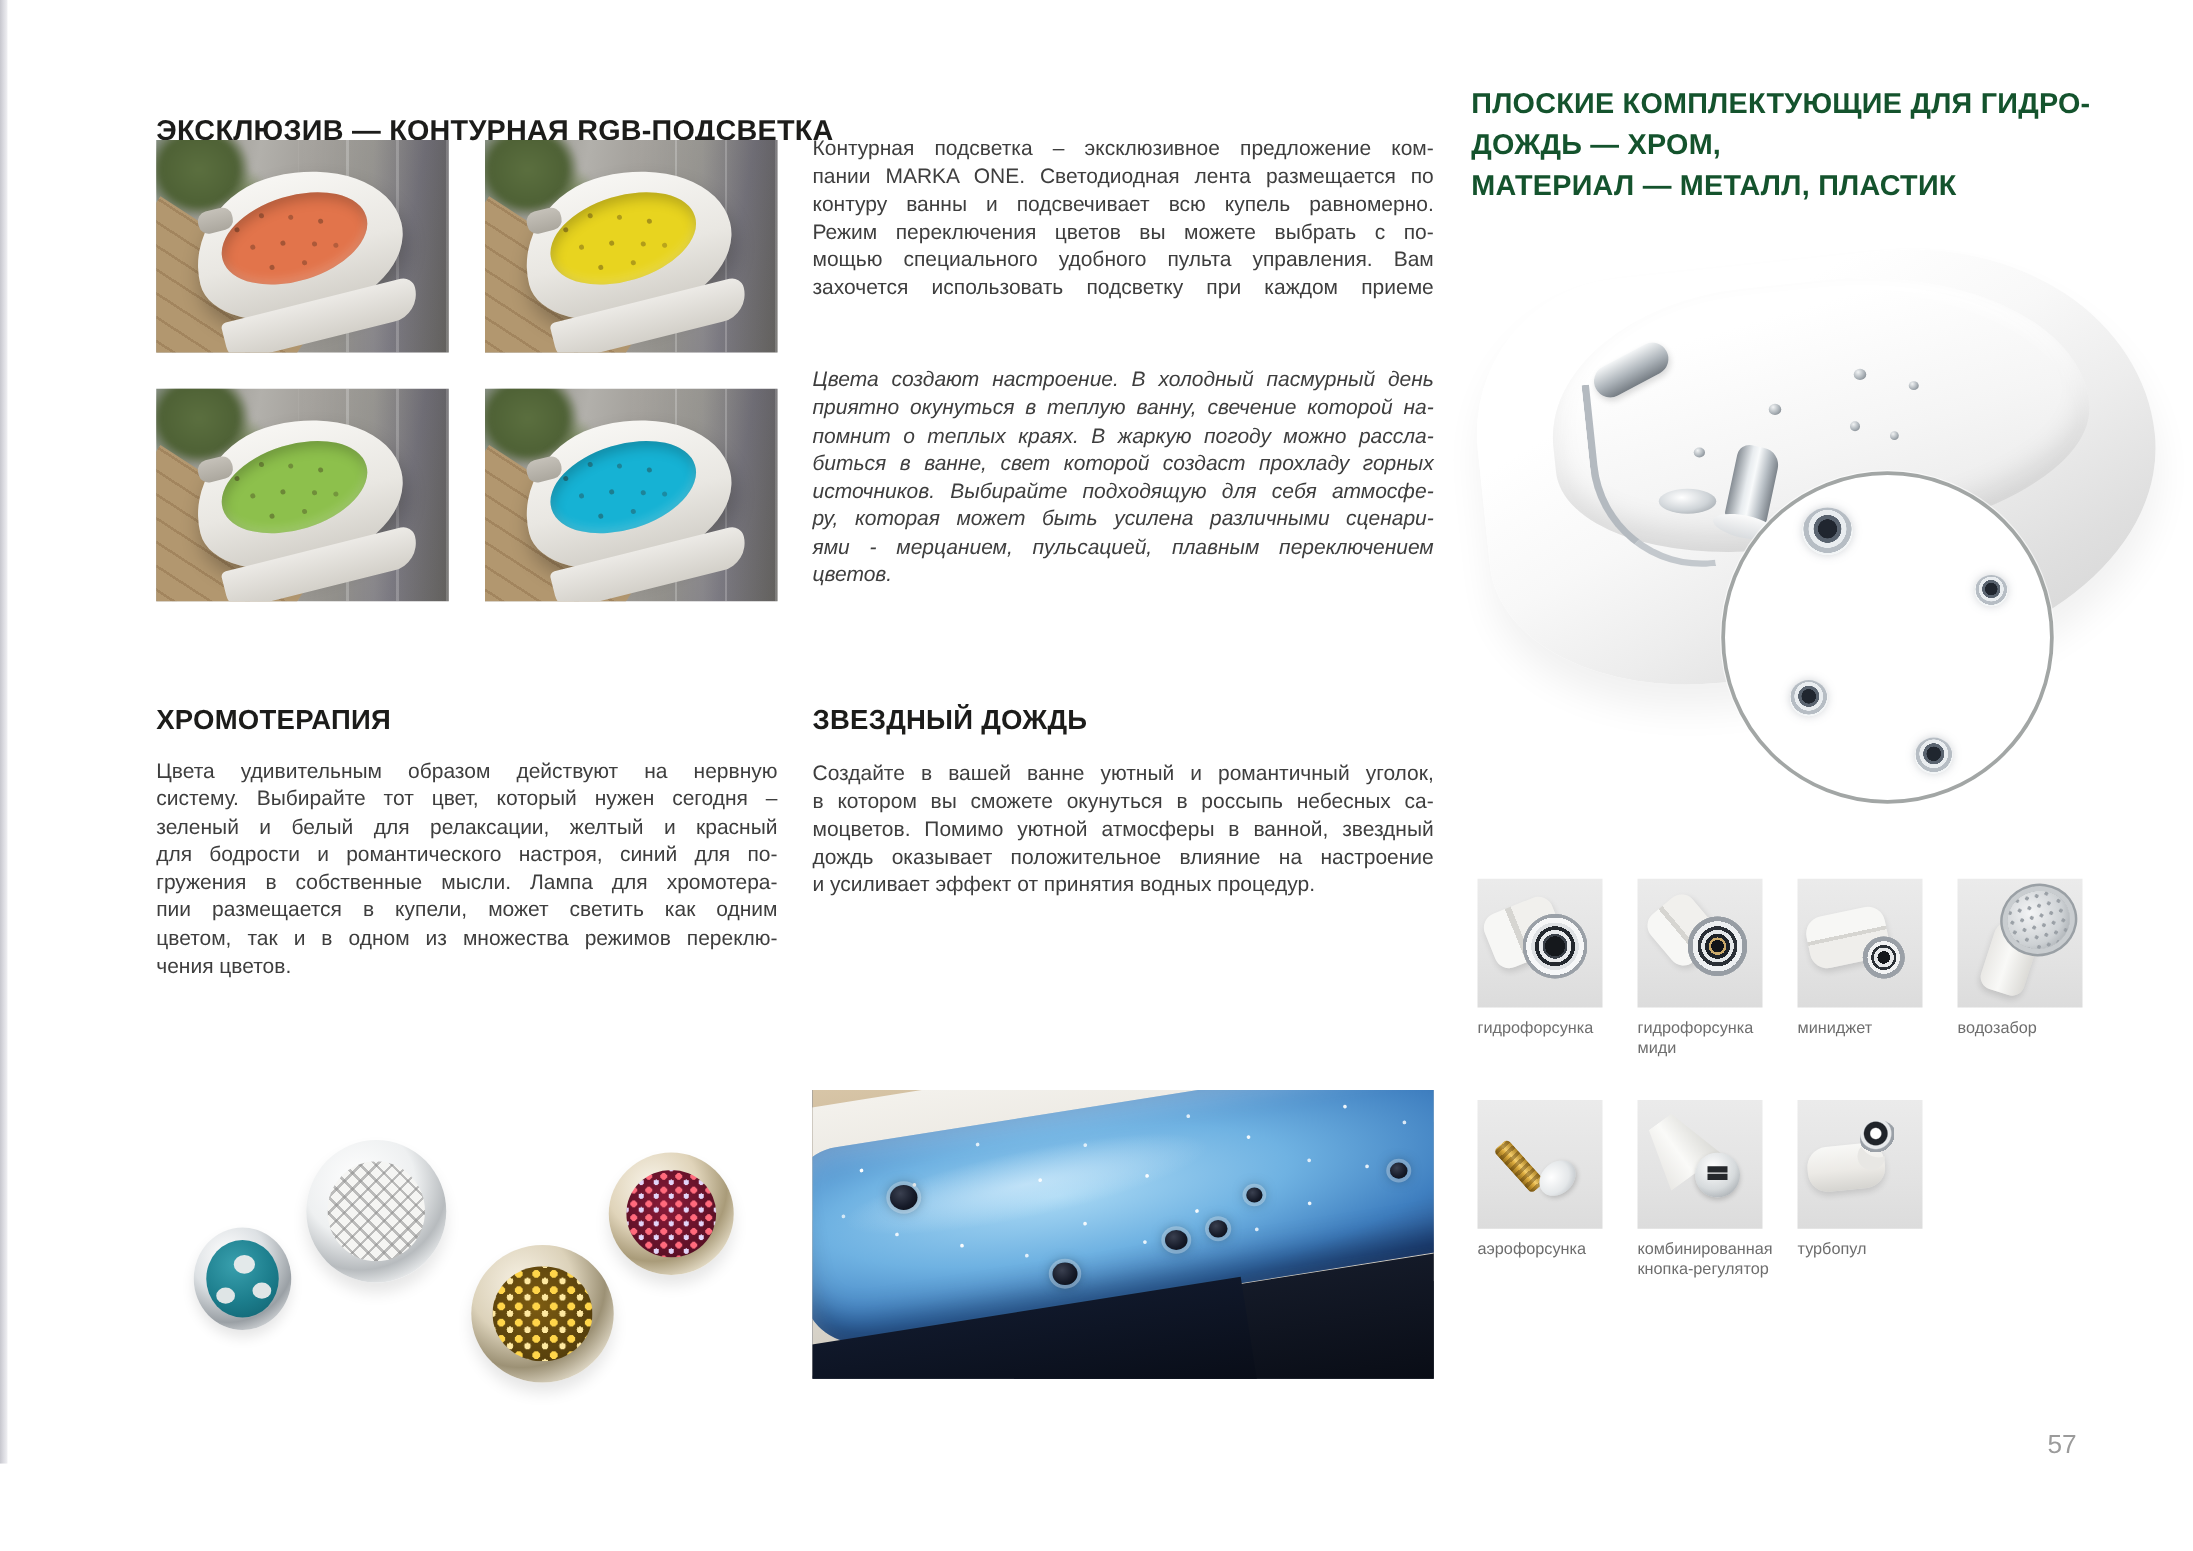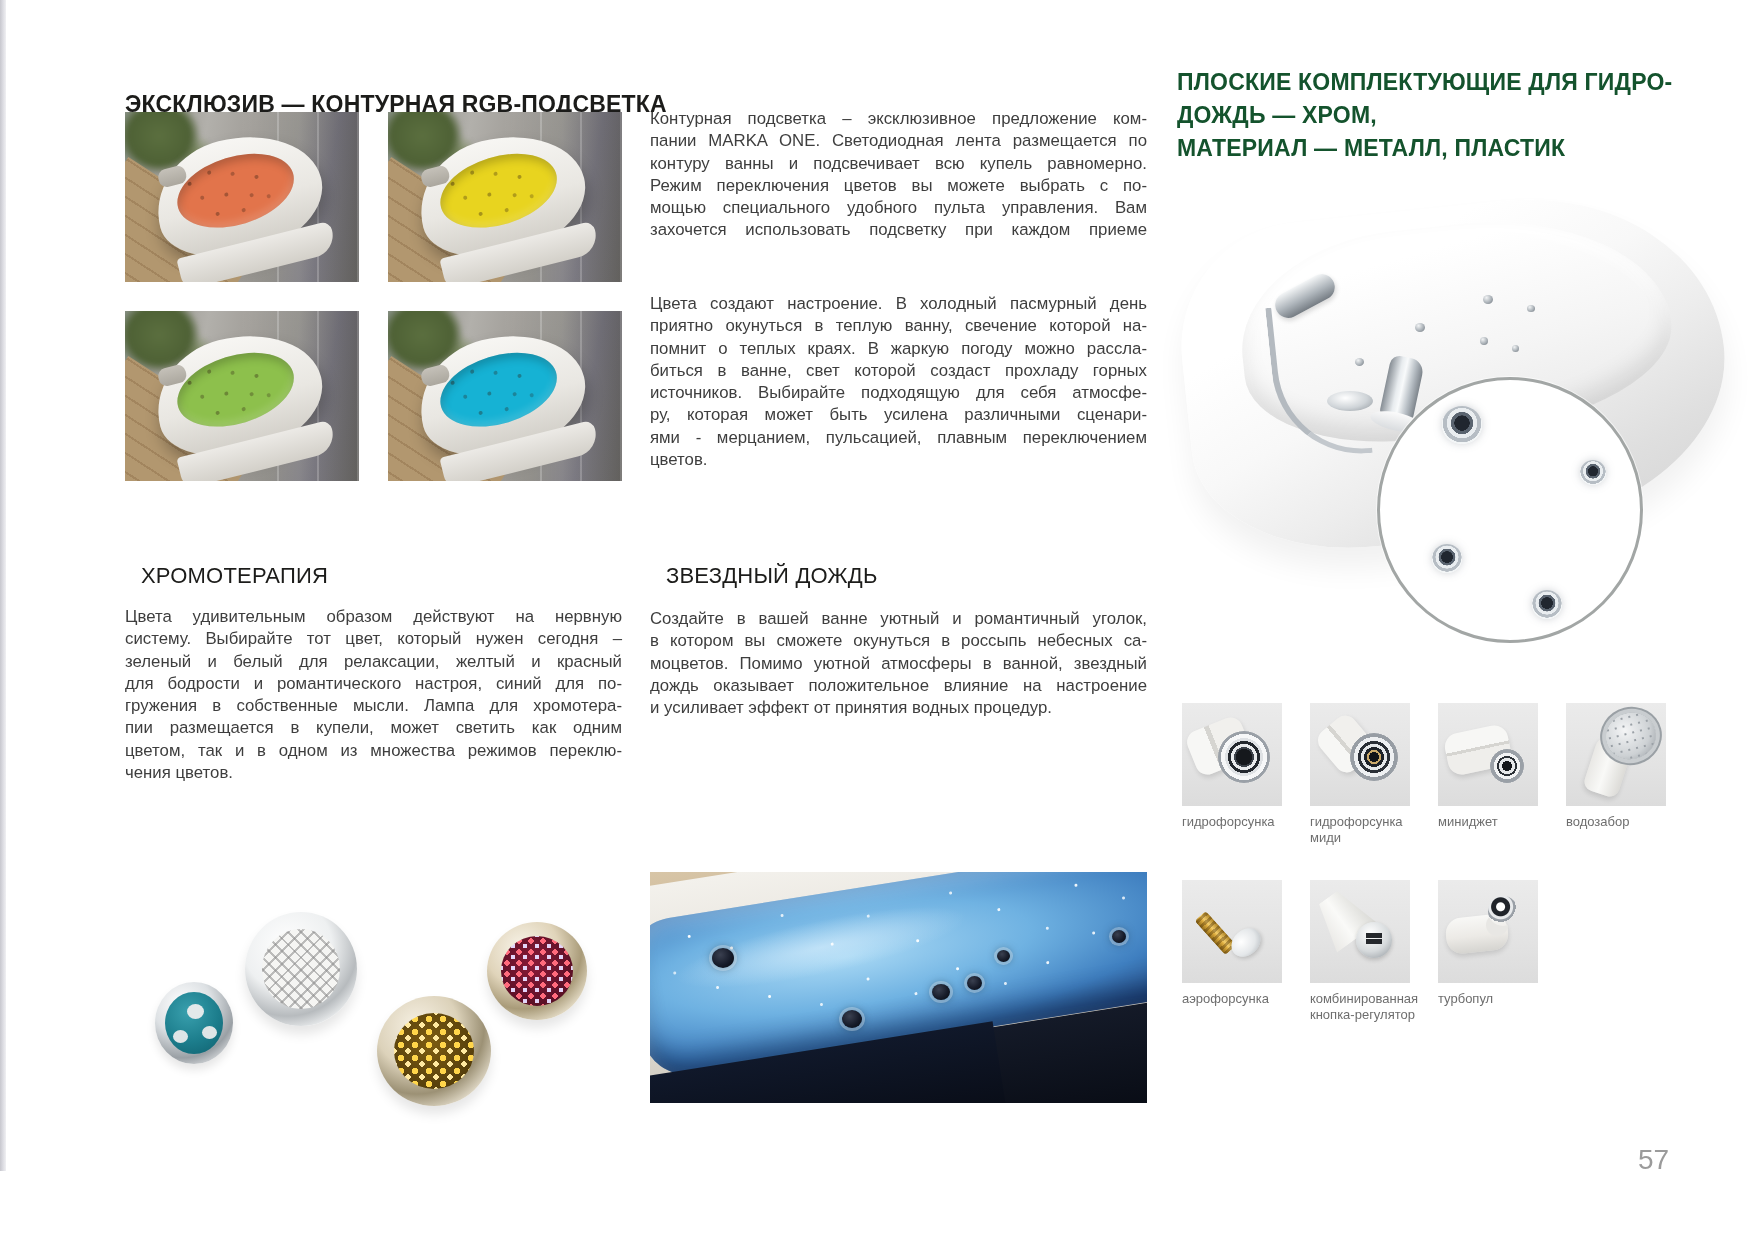--- a/index.html
+++ b/index.html
@@ -3,21 +3,21 @@
 <meta charset="utf-8">
 <style>
   html,body{margin:0;padding:0;background:#ffffff;}
   .stage{position:relative;width:1754px;height:1171px;background:#ffffff;overflow:hidden;
          font-family:"Liberation Sans",sans-serif;color:#3e3e3e;}
   
   .spine{position:absolute;left:0;top:0;width:6px;height:1241px;
          background:linear-gradient(90deg,#c7c7ce 0%,#dadae0 45%,#f0f0f3 100%);}
   
   .h-main{position:absolute;font-weight:bold;color:#1c1c1a;font-size:23px;letter-spacing:.2px;white-space:nowrap;}
-  .h-sec{position:absolute;font-weight:normal;color:#1c1c1a;font-size:22px;letter-spacing:.2px;white-space:nowrap;margin-left:16px;}
+  .h-sec{position:absolute;font-weight:bold;color:#1c1c1a;font-size:22px;letter-spacing:.2px;white-space:nowrap;}
   .h-right{position:absolute;left:1177px;top:66px;width:520px;font-weight:bold;color:#14532d;
            font-size:23px;line-height:33px;letter-spacing:.2px;}
   
   .para{position:absolute;width:497px;font-size:16.8px;line-height:22.3px;color:#3e3e3e;}
   .para .ln{text-align:justify;}
   .para .ln.jl{text-align-last:justify;}
   
   .photo-grid{position:absolute;left:125px;top:112px;width:497px;height:369px;
               display:grid;grid-template-columns:234px 234px;grid-template-rows:170px 170px;gap:29px;}
   .tubphoto{position:relative;width:234px;height:170px;overflow:hidden;
@@ -182,21 +182,21 @@
        background:linear-gradient(180deg,#f8f8f6 0%,#eceae6 55%,#d5d4d0 100%);box-shadow:0 3px 5px rgba(0,0,0,.12);}
   .ic-turbopool::after{left:50px;top:16px;width:30px;height:30px;border-radius:50%;
        background:radial-gradient(circle at 42% 36%,#ffffff 0 4px,#20242a 5px 9px,#e8eaec 10px 12px,#9aa0a7 13px 15px,transparent 15px);
        box-shadow:-6px 14px 0 -4px #e8e7e4;}
   .ic-shower-hose::before{left:5px;top:6px;width:88px;height:90px;border-radius:50%;
        background:repeating-radial-gradient(circle at 52% 46%,#9da2a6 0 2px,#eceeef 2px 5px,#c2c6c9 5px 8px);
        box-shadow:inset 0 0 14px rgba(0,0,0,.18);}
   .ic-shower-hose::after{left:62px;top:10px;width:24px;height:24px;border-radius:50%;
        background:radial-gradient(circle,#1b1e22 0 6px,#4b5056 6px 9px,#9aa0a5 9px 12px,transparent 12px);}
   
-  .pagenum{position:absolute;left:1638px;top:1144px;font-size:28px;color:#9b9b9b;}
+  .pagenum{position:absolute;left:1638px;top:1144px;font-size:21px;color:#9b9b9b;}
 </style>
 </head>
 <body>
 
 <div class="stage">
   <div class="spine"></div>
 
   <h2 class="h-main" style="left:125px;top:72px;">ЭКСКЛЮЗИВ — КОНТУРНАЯ RGB-ПОДСВЕТКА</h2>
 
   <div class="photo-grid" id="photoGrid">
@@ -254,21 +254,21 @@
   </div>
 
   <div class="para" style="left:650px;top:108px;">
       <div class="ln jl">Контурная подсветка – эксклюзивное предложение ком-</div>
       <div class="ln jl">пании MARKA ONE. Светодиодная лента размещается по</div>
       <div class="ln jl">контуру ванны и подсвечивает всю купель равномерно.</div>
       <div class="ln jl">Режим переключения цветов вы можете выбрать с по-</div>
       <div class="ln jl">мощью специального удобного пульта управления. Вам</div>
       <div class="ln jl">захочется использовать подсветку при каждом приеме</div>
     </div>
-  <div class="para" style="left:650px;top:293px;">
+  <div class="para" style="left:650px;top:293px;font-style:italic;">
       <div class="ln jl">Цвета создают настроение. В холодный пасмурный день</div>
       <div class="ln jl">приятно окунуться в теплую ванну, свечение которой на-</div>
       <div class="ln jl">помнит о теплых краях. В жаркую погоду можно рассла-</div>
       <div class="ln jl">биться в ванне, свет которой создаст прохладу горных</div>
       <div class="ln jl">источников. Выбирайте подходящую для себя атмосфе-</div>
       <div class="ln jl">ру, которая может быть усилена различными сценари-</div>
       <div class="ln jl">ями - мерцанием, пульсацией, плавным переключением</div>
       <div class="ln">цветов.</div>
     </div>
 

